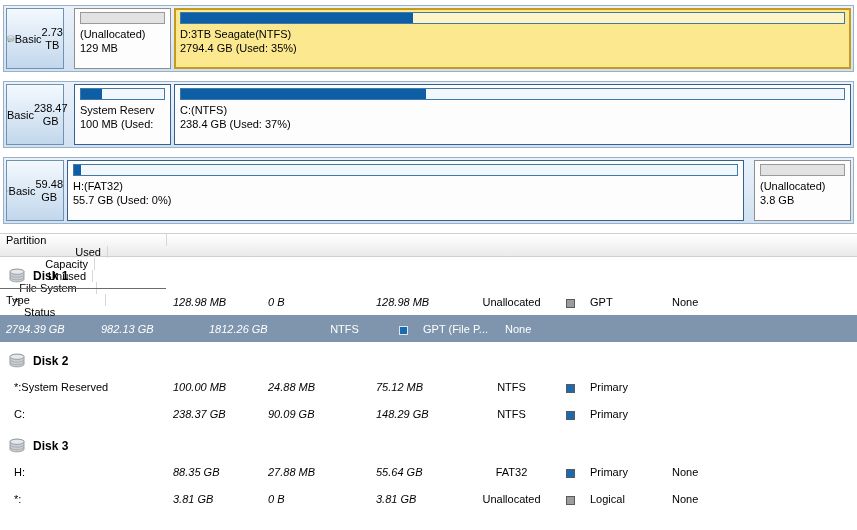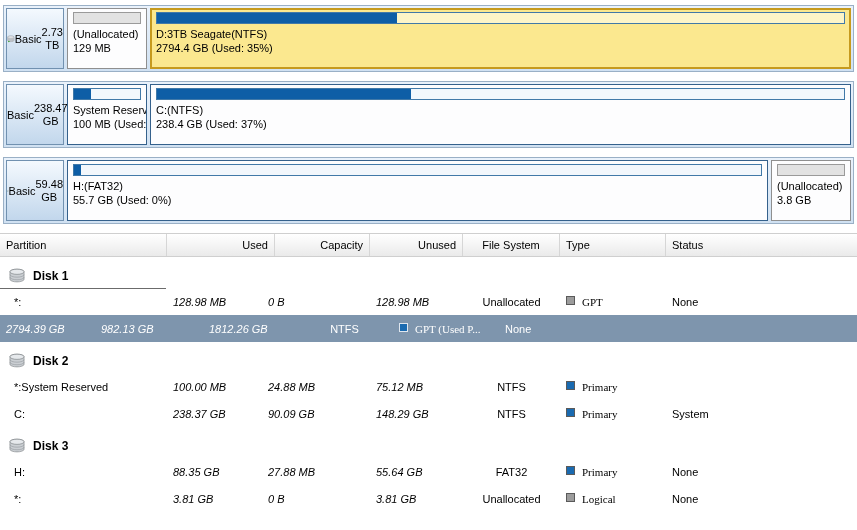--- a/index.html
+++ b/index.html
@@ -7,49 +7,49 @@
   body { font-family:"Liberation Sans", sans-serif; font-size:11px; color:#000; background:#fff; overflow:hidden; }
   .app { width:857px; height:530px; background:#fff; }
 
   
   .disk-map { padding:5px 3px 0 3px; }
   .disk-row { display:flex; height:67px; margin-bottom:9px; background:linear-gradient(#eaf2fb,#d0e1f2); border:1px solid #9ab0c6; padding:2px; gap:3px; }
   .disk-info { width:58px; flex:none; display:flex; flex-direction:row; align-items:center; padding-top:1px; border:1px solid #7191b0; background:linear-gradient(#f4f9fe,#c2d7ec); text-align:center; }
   .disk-info svg { display:block; margin-bottom:1px; }
   .disk-info-label, .disk-info-size { line-height:13px; font-size:11px; }
   .part { border:1px solid #35618c; background:#fdfdfe; padding:3px 5px 0 5px; overflow:hidden; white-space:nowrap; }
-  .part.small { width:80px; flex:none; }
+  .part.small { width:97px; flex:none;margin-left:7px; }
   .part.grow { flex:1; }
   .part.unalloc { border-color:#8f8f8f; }
   .part.sel { background:#fbe88f; border:2px solid #c69a1e; padding:2px 4px 8px 4px; }
   .bar { height:12px; border:1px solid #4179a8; background:#f2f7fc; margin-bottom:3px; }
   .part.unalloc .bar { border-color:#9a9a9a; background:#e2e2e2; }
   .part.sel .bar { background:#fdf5c8; }
   .fill { height:100%; background:#0e5ea6; }
   .pl1, .pl2 { font-size:11px; line-height:14px; }
 
   
-  .thead { display:flex; height:24px; border-top:1px solid #cfcfcf; border-bottom:1px solid #cfcfcf; background:linear-gradient(#ffffff,#eaeaea); }
+  .thead { display:flex; height:24px; border-top:1px solid #cfcfcf; border-bottom:1px solid #cfcfcf; background:linear-gradient(#ffffff,#eaeaea);flex-direction:column; }
   .hc { display:flex; align-items:center; padding:0 6px; border-right:1px solid #d6d6d6; height:100%; }
   .c0 { width:167px; } .c1 { width:95px; } .c2 { width:108px; } .c3 { width:93px; }
   .c4 { width:97px; } .c5 { width:106px; } .c6 { width:191px; }
   .hc.c1,.hc.c2,.hc.c3 { justify-content:flex-end; }
   .hc.c4 { justify-content:center;text-align:center; }
-  .hc.c6 { border-right:none; }
+  .hc.c6 { border-right:none;margin-left:18px; }
 
   .group-row { display:flex; align-items:center; gap:7px; height:25px; margin-top:6px; padding-left:8px; font-weight:bold; font-size:12px; position:relative; }
   .group-row.focused::after { content:""; position:absolute; left:0; bottom:-1px; width:166px; border-bottom:1px solid #6b6b6b; }
 
   .trow { display:flex; align-items:center; height:27px; background:#fff; }
   .trow.rowsel { background:#7e95ad; color:#fff; }
   .tc { padding:0 6px; overflow:hidden; white-space:nowrap; }
   .tc.c0 { padding-left:14px; }
   .tc.num { text-align:left;font-style:italic; }
   .tc.ctr { text-align:center; }
-  .tc.type { display:flex; align-items:flex-start; gap:7px;font-family:Liberation Serif, serif; }
+  .tc.type { display:flex; align-items:flex-end; gap:15px; }
   .sq { width:9px; height:9px; flex:none; display:inline-block; border:1px solid #5a5a5a; }
   .trow.rowsel .sq { border-color:#dfe6ee; }
 </style>
 </head>
 <body>
 
 <div class="app">
   <div class="disk-map">
       <div class="disk-row">
         <div class="disk-info">
@@ -161,21 +161,21 @@
           </div>
           <div class="tc c6">None</div>
         </div>
         <div class="trow rowsel">
           <div class="tc c1 num">2794.39 GB</div>
           <div class="tc c2 num">982.13 GB</div>
           <div class="tc c3 num">1812.26 GB</div>
           <div class="tc c4 ctr">NTFS</div>
           <div class="tc c5 type">
             <span class="sq" style="background: rgb(26, 106, 176);"></span>
-            <span>GPT (Used P...</span>
+            <span>GPT (File P...</span>
           </div>
           <div class="tc c6">None</div>
         </div>
         <div class="group-row">
           <svg viewBox="0 0 36 34" width="18" height="16">
             <path d="M3 8 A15 5.5 0 0 1 33 8 L33 24 A15 5.5 0 0 1 3 24 Z" fill="#cbcfd3" stroke="#70757a" stroke-width="1.2"></path>
             <ellipse cx="18" cy="8" rx="15" ry="5.5" fill="#e6e9ec" stroke="#70757a" stroke-width="1.2"></ellipse>
             <path d="M3 14 A15 5.5 0 0 0 33 14" fill="none" stroke="#8e949a" stroke-width="1.2"></path>
             <path d="M3 19.5 A15 5.5 0 0 0 33 19.5" fill="none" stroke="#8e949a" stroke-width="1.2"></path>
           </svg>
@@ -195,21 +195,20 @@
         <div class="trow">
           <div class="tc c0">C:</div>
           <div class="tc c1 num">238.37 GB</div>
           <div class="tc c2 num">90.09 GB</div>
           <div class="tc c3 num">148.29 GB</div>
           <div class="tc c4 ctr">NTFS</div>
           <div class="tc c5 type">
             <span class="sq" style="background: rgb(26, 106, 176);"></span>
             <span>Primary</span>
           </div>
-          <div class="tc c6">System</div>
         </div>
         <div class="group-row">
           <svg viewBox="0 0 36 34" width="18" height="16">
             <path d="M3 8 A15 5.5 0 0 1 33 8 L33 24 A15 5.5 0 0 1 3 24 Z" fill="#cbcfd3" stroke="#70757a" stroke-width="1.2"></path>
             <ellipse cx="18" cy="8" rx="15" ry="5.5" fill="#e6e9ec" stroke="#70757a" stroke-width="1.2"></ellipse>
             <path d="M3 14 A15 5.5 0 0 0 33 14" fill="none" stroke="#8e949a" stroke-width="1.2"></path>
             <path d="M3 19.5 A15 5.5 0 0 0 33 19.5" fill="none" stroke="#8e949a" stroke-width="1.2"></path>
           </svg>
           <span class="gname">Disk 3</span>
         </div>

